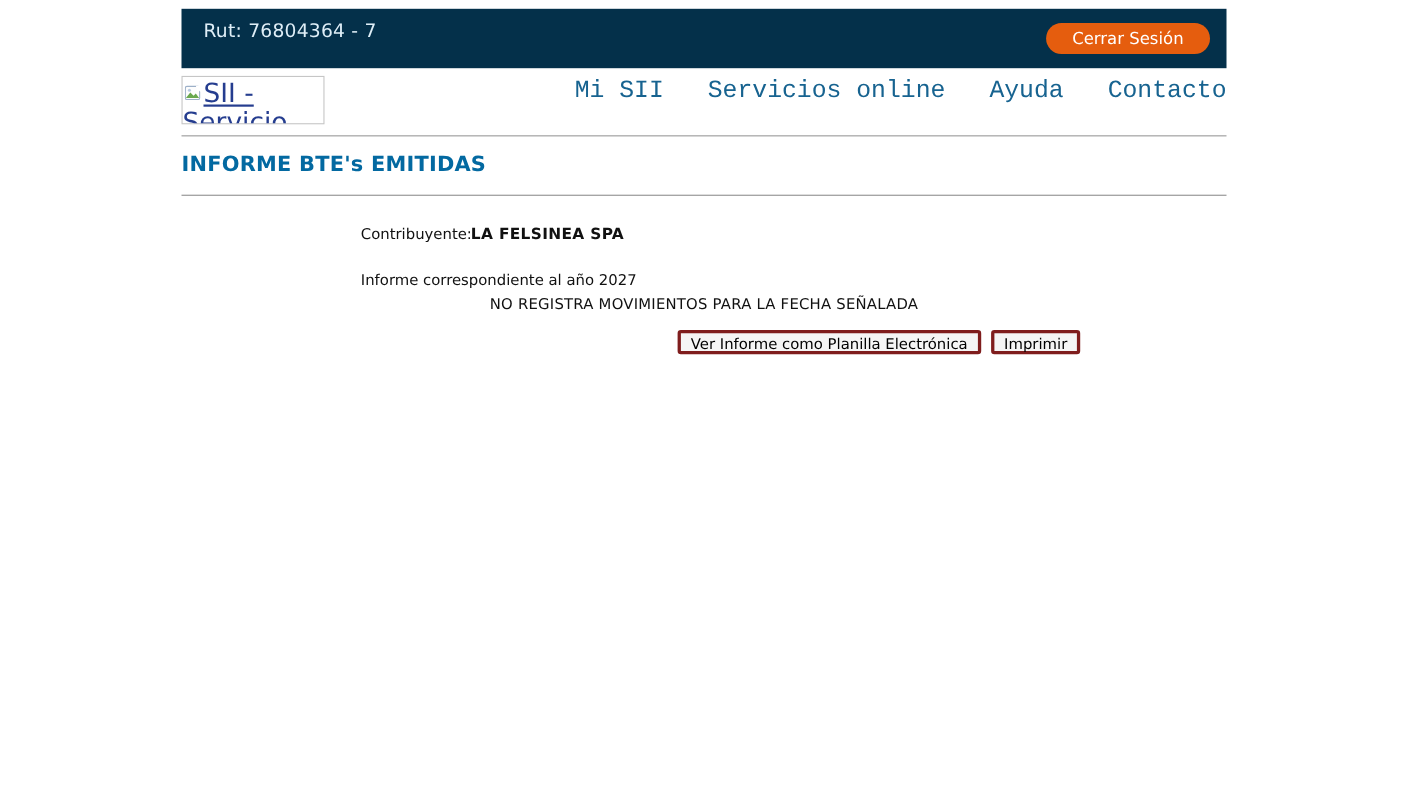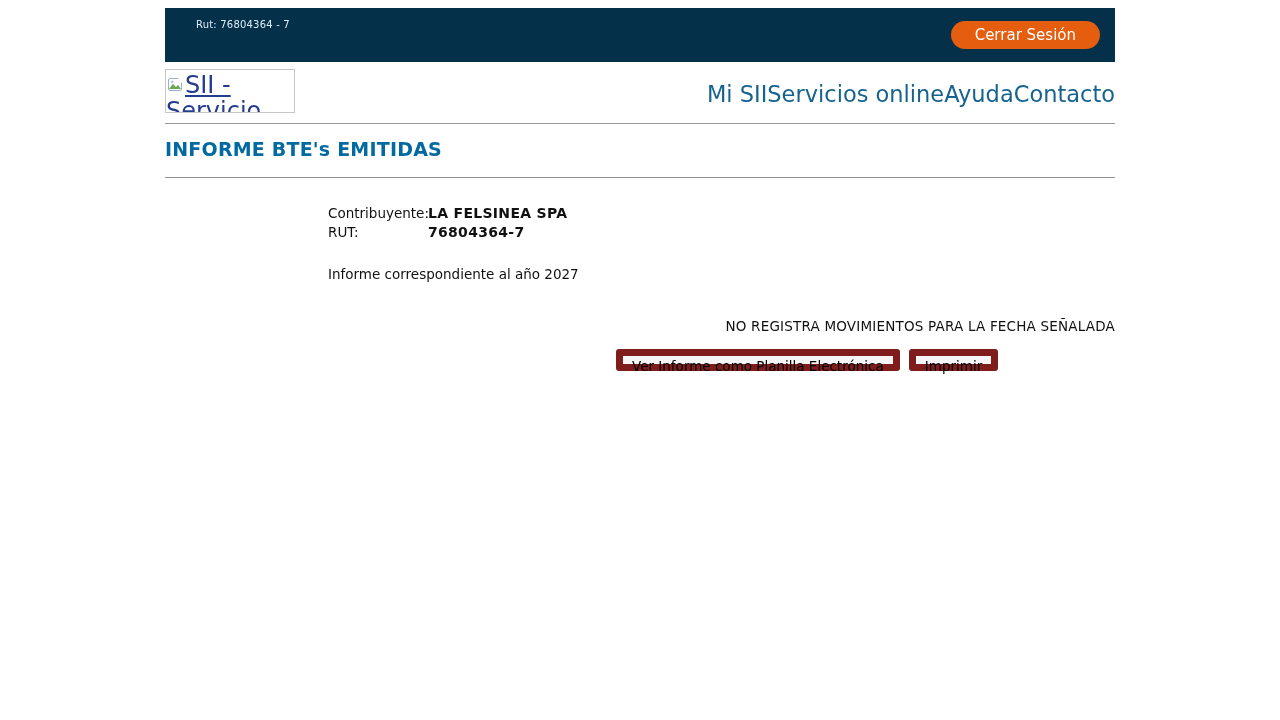--- a/index.html
+++ b/index.html
@@ -19,21 +19,21 @@
   }
   .container{width:950px;margin:0 auto;position:relative;}
 
   
   .topbar{
     margin-top:8px;height:54px;background:var(--navy);
     position:relative;
   }
   .rut-text{
     position:absolute;left:20px;top:11px;
-    color:var(--rut_text);font-size:10px;letter-spacing:.2px;margin-left:11px;
+    color:var(--rut_text);font-size:17px;letter-spacing:.2px;
   }
   .logout-btn{
     position:absolute;right:15px;top:13px;height:28px;
     background:var(--orange);color:#fff;border:none;
     border-radius:14px;padding:0 24px;font-size:15px;
     font-family:inherit;cursor:pointer;line-height:28px;
   }
 
   
   .header{
@@ -41,21 +41,21 @@
     padding-top:7px;padding-bottom:10px;border-bottom:1px solid #999;
   }
   .logo-box{
     display:block;width:130px;height:44px;overflow:hidden;
     border:1px solid #c6c6c6;
     color:var(--logo_blue);font-size:24px;line-height:26px;
     text-decoration:underline;text-decoration-color:var(--logo_blue);
     cursor:pointer;
   }
   .logo-box .bimg{display:inline-block;vertical-align:baseline;margin:2px 1px 0 2px;}
-  .nav{display:flex;margin-top:12px;}
+  .nav{display:flex;gap:40px;margin-top:0;font-family:Liberation Mono, monospace;}
   .nav a{
     color:var(--nav_blue);font-size:22.5px;text-decoration:none;cursor:pointer;
   }
 
   
   .page-title{
     font-size:19px;font-weight:bold;margin:14px 0 3px;color:#0369a1;
     letter-spacing:.2px;
   }
   .description{
@@ -64,26 +64,26 @@
   hr.rule{
     border:none;border-top:1px solid var(--line_gray);
     margin:17px 0 0;height:0;
   }
   .info-block{margin-left:163px;margin-top:26px;font-size:13.5px;}
   .info-row{display:flex;line-height:19px;}
   .info-label{width:100px;flex:0 0 100px;}
   .info-value{font-weight:bold;font-size:14px;letter-spacing:.3px;}
   .period-line{margin-top:23px;line-height:19px;font-size:13.5px;}
   .empty-message{
-    text-align:right;margin-top:34px;font-size:13.5px;letter-spacing:.2px;
+    text-align:center;margin-top:4px;font-size:13.5px;letter-spacing:.2px;
   }
   .buttons-row{margin-top:15px;margin-left:451px;white-space:nowrap;}
   .form-btn{
     font-family:inherit;font-size:13.5px;color:#000;
-    background:#f5f5f5;border:7px solid #7f1d1d;border-radius:3px;
+    background:#f5f5f5;border:3px solid #7f1d1d;border-radius:3px;
     padding:2px 9px;height:22px;cursor:pointer;margin-right:4px;
   }
 </style>
 </head>
 <body>
 
 <div class="container">
 
   <div class="topbar">
     <span class="rut-text">Rut: 76804364 - 7</span>
@@ -109,24 +109,20 @@
 
   <h1 class="page-title">INFORME BTE's EMITIDAS</h1>
 
   <hr class="rule">
 
   <div class="info-block">
     <div class="info-row">
       <span class="info-label">Contribuyente:</span>
       <span class="info-value">LA FELSINEA SPA</span>
     </div>
-    <div class="info-row">
-      <span class="info-label">RUT:</span>
-      <span class="info-value">76804364-7</span>
-    </div>
     <div class="period-line">Informe correspondiente al año 2027</div>
   </div>
 
   <div class="empty-message">NO REGISTRA MOVIMIENTOS PARA LA FECHA SEÑALADA</div>
 
   <div class="buttons-row">
     <button class="form-btn">Ver Informe como Planilla Electrónica</button>
     <button class="form-btn">Imprimir</button>
   </div>
 

